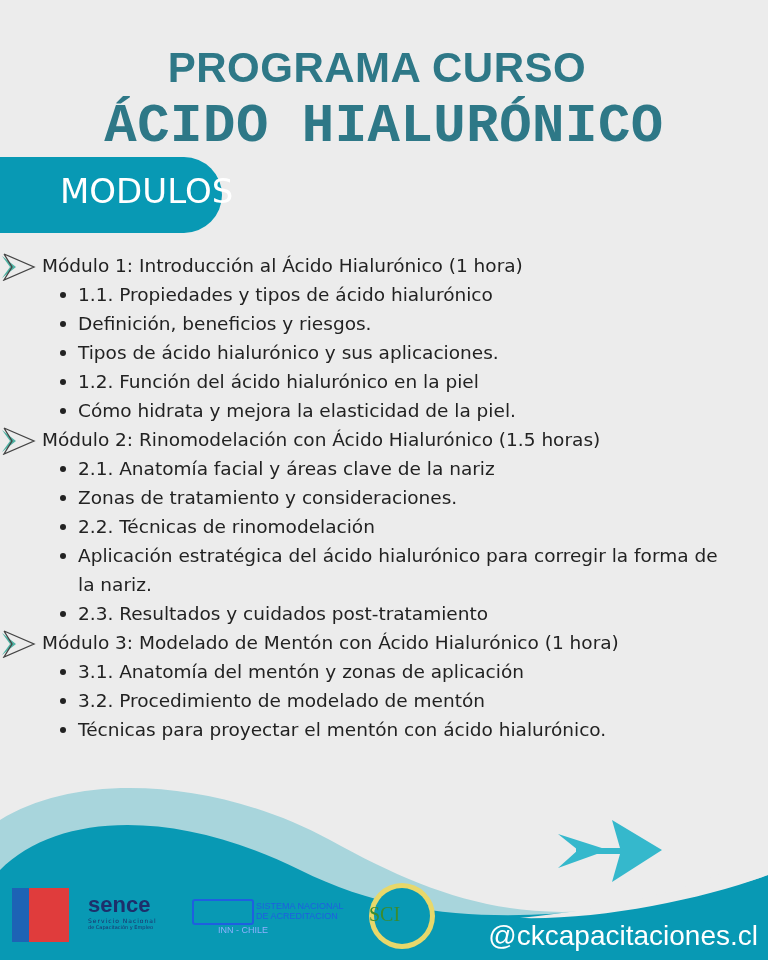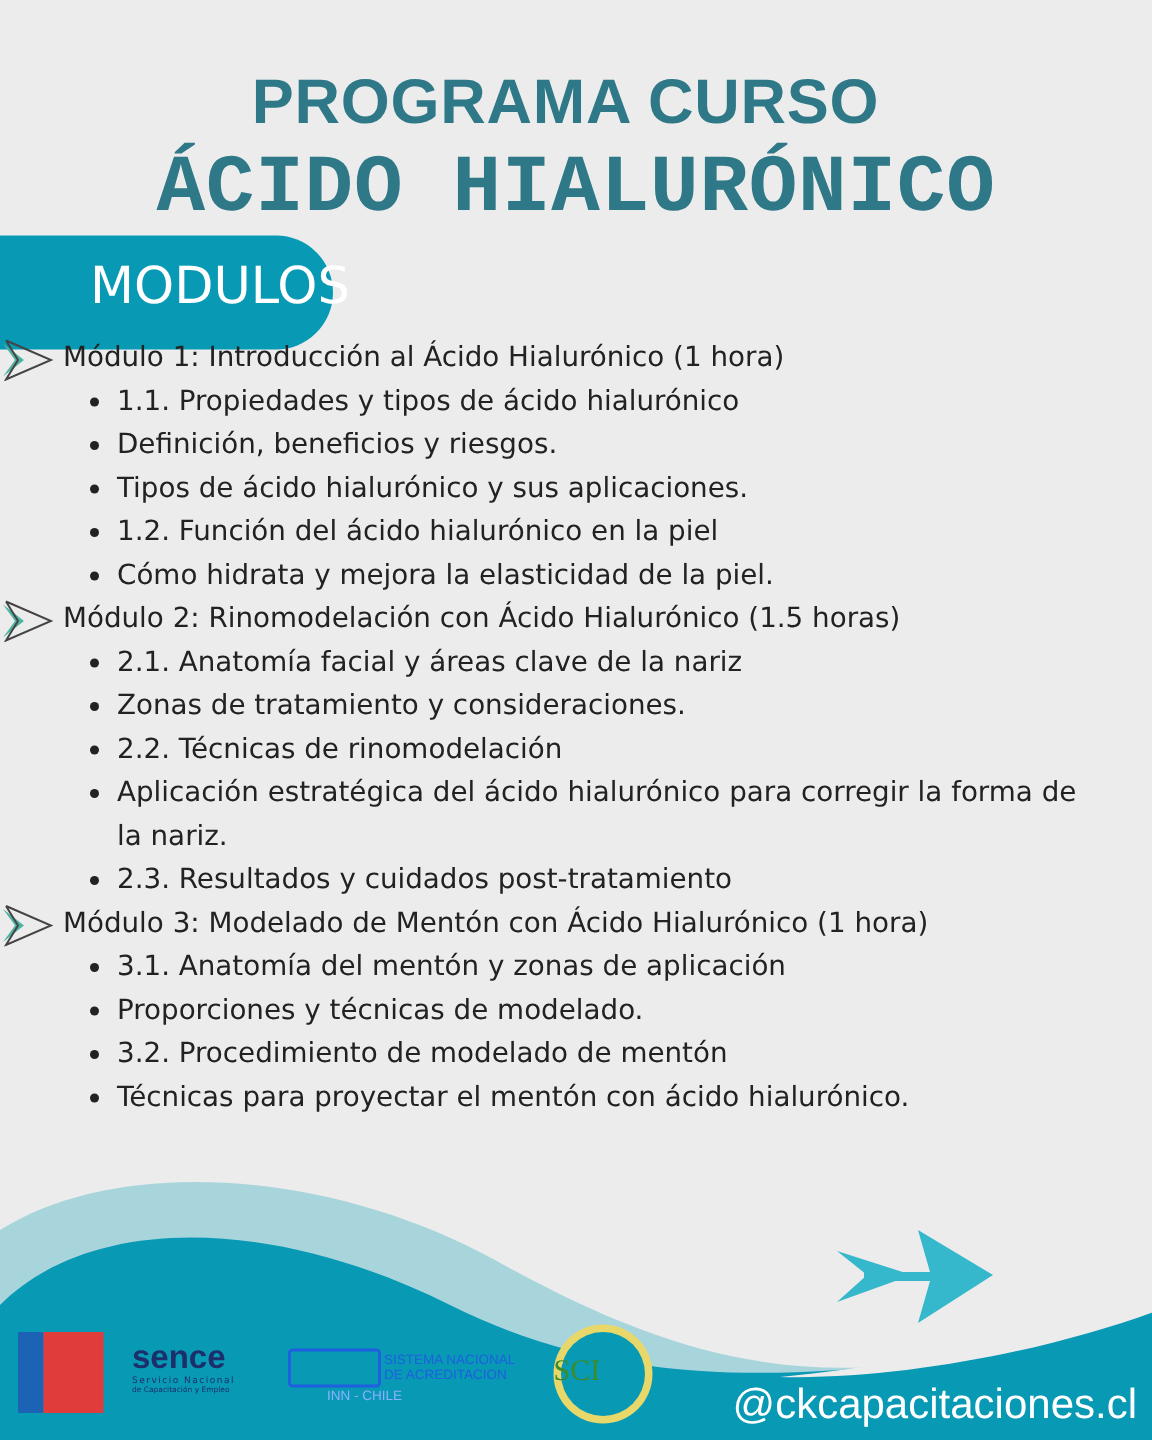--- a/index.html
+++ b/index.html
@@ -1,21 +1,21 @@
 <!DOCTYPE html>
 <html><head>
 <meta charset="utf-8">
 <style>
   html, body { margin: 0; padding: 0; }
   body { width: 768px; height: 960px; overflow: hidden; background: #ececec; position: relative; font-family: "DejaVu Sans", sans-serif; }
   .title1 { position: absolute; top: 44px; left: 0; width: 754px; text-align: center; font-family: "Liberation Sans", sans-serif; font-weight: 700; font-size: 42px; color: #2e7887; letter-spacing: 0.5px; }
   .title2 { position: absolute; top: 96px; left: 0; width: 768px; text-align: center; font-family: Liberation Mono, monospace; font-weight: 700; font-size: 54px; color: #2e7887; letter-spacing: 0.5px; }
   .pill { position: absolute; left: 0; top: 157px; width: 222px; height: 76px; background: #0899b4; border-radius: 0 40px 40px 0; }
   .pill span { position: absolute; left: 12px; top: 14px; color: #fff; font-size: 34px; font-family: "DejaVu Sans", sans-serif; margin-left: 48px; }
-  .content { position: absolute; left: 0; top: 224px; width: 724px; }
+  .content { position: absolute; left: 0; top: 251px; width: 724px; }
   .module { position: relative; }
   .mod-title { position: relative; padding-left: 42px; font-size: 18.5px; color: #222; height: 29px; line-height: 29px; white-space: nowrap; }
   .arrow { position: absolute; left: 0; top: 2px; width: 38px; height: 28px; }
   ul { list-style: none; margin: 0; padding: 0; }
   li { position: relative; padding-left: 78px; padding-right: 6px; font-size: 18.5px; color: #222; line-height: 29px; }
   li::before { content: ""; position: absolute; left: 60px; top: 12px; width: 6px; height: 6px; background: #222; border-radius: 50%; }
   .footer { position: absolute; left: 0; top: 770px; width: 768px; height: 190px; }
   .logos { position: absolute; left: 12px; top: 885px; width: 768px; height: 75px; }
   .handle { position: absolute; right: 10px; top: 920px; color: #fff; font-size: 28px; font-family: "Liberation Sans", sans-serif; }
 </style>
@@ -65,21 +65,20 @@
   <div class="module">
     <div class="mod-title">
       <svg class="arrow" viewBox="0 0 38 28">
           <polygon points="2,3 16,14 2,25 10,14" fill="#4fb3a4"></polygon>
           <polyline points="4,1 34,14 4,27 12,14 4,1" fill="none" stroke="#444" stroke-width="1.3"></polyline>
         </svg>
       <span>Módulo 3: Modelado de Mentón con Ácido Hialurónico (1 hora)</span>
     </div>
     <ul>
       <li>3.1. Anatomía del mentón y zonas de aplicación</li>
-      <li>Proporciones y técnicas de modelado.</li>
       <li>3.2. Procedimiento de modelado de mentón</li>
       <li>Técnicas para proyectar el mentón con ácido hialurónico.</li>
     </ul>
   </div>
 </div>
 
 <svg class="footer" viewBox="0 0 768 190" preserveAspectRatio="none">
   <path d="M0,50 C80,0 220,10 330,70 C420,120 500,150 600,140 C680,130 740,110 768,95 L768,190 L0,190 Z" fill="#a8d5dc"></path>
   <path d="M0,100 C60,40 180,40 300,100 C400,150 500,150 600,140 C680,130 740,115 768,105 L768,190 L0,190 Z" fill="#0899b4"></path>
   <path d="M520,148 C600,150 700,130 768,105 L768,80 C700,120 620,138 520,148 Z" fill="#ececec"></path>

